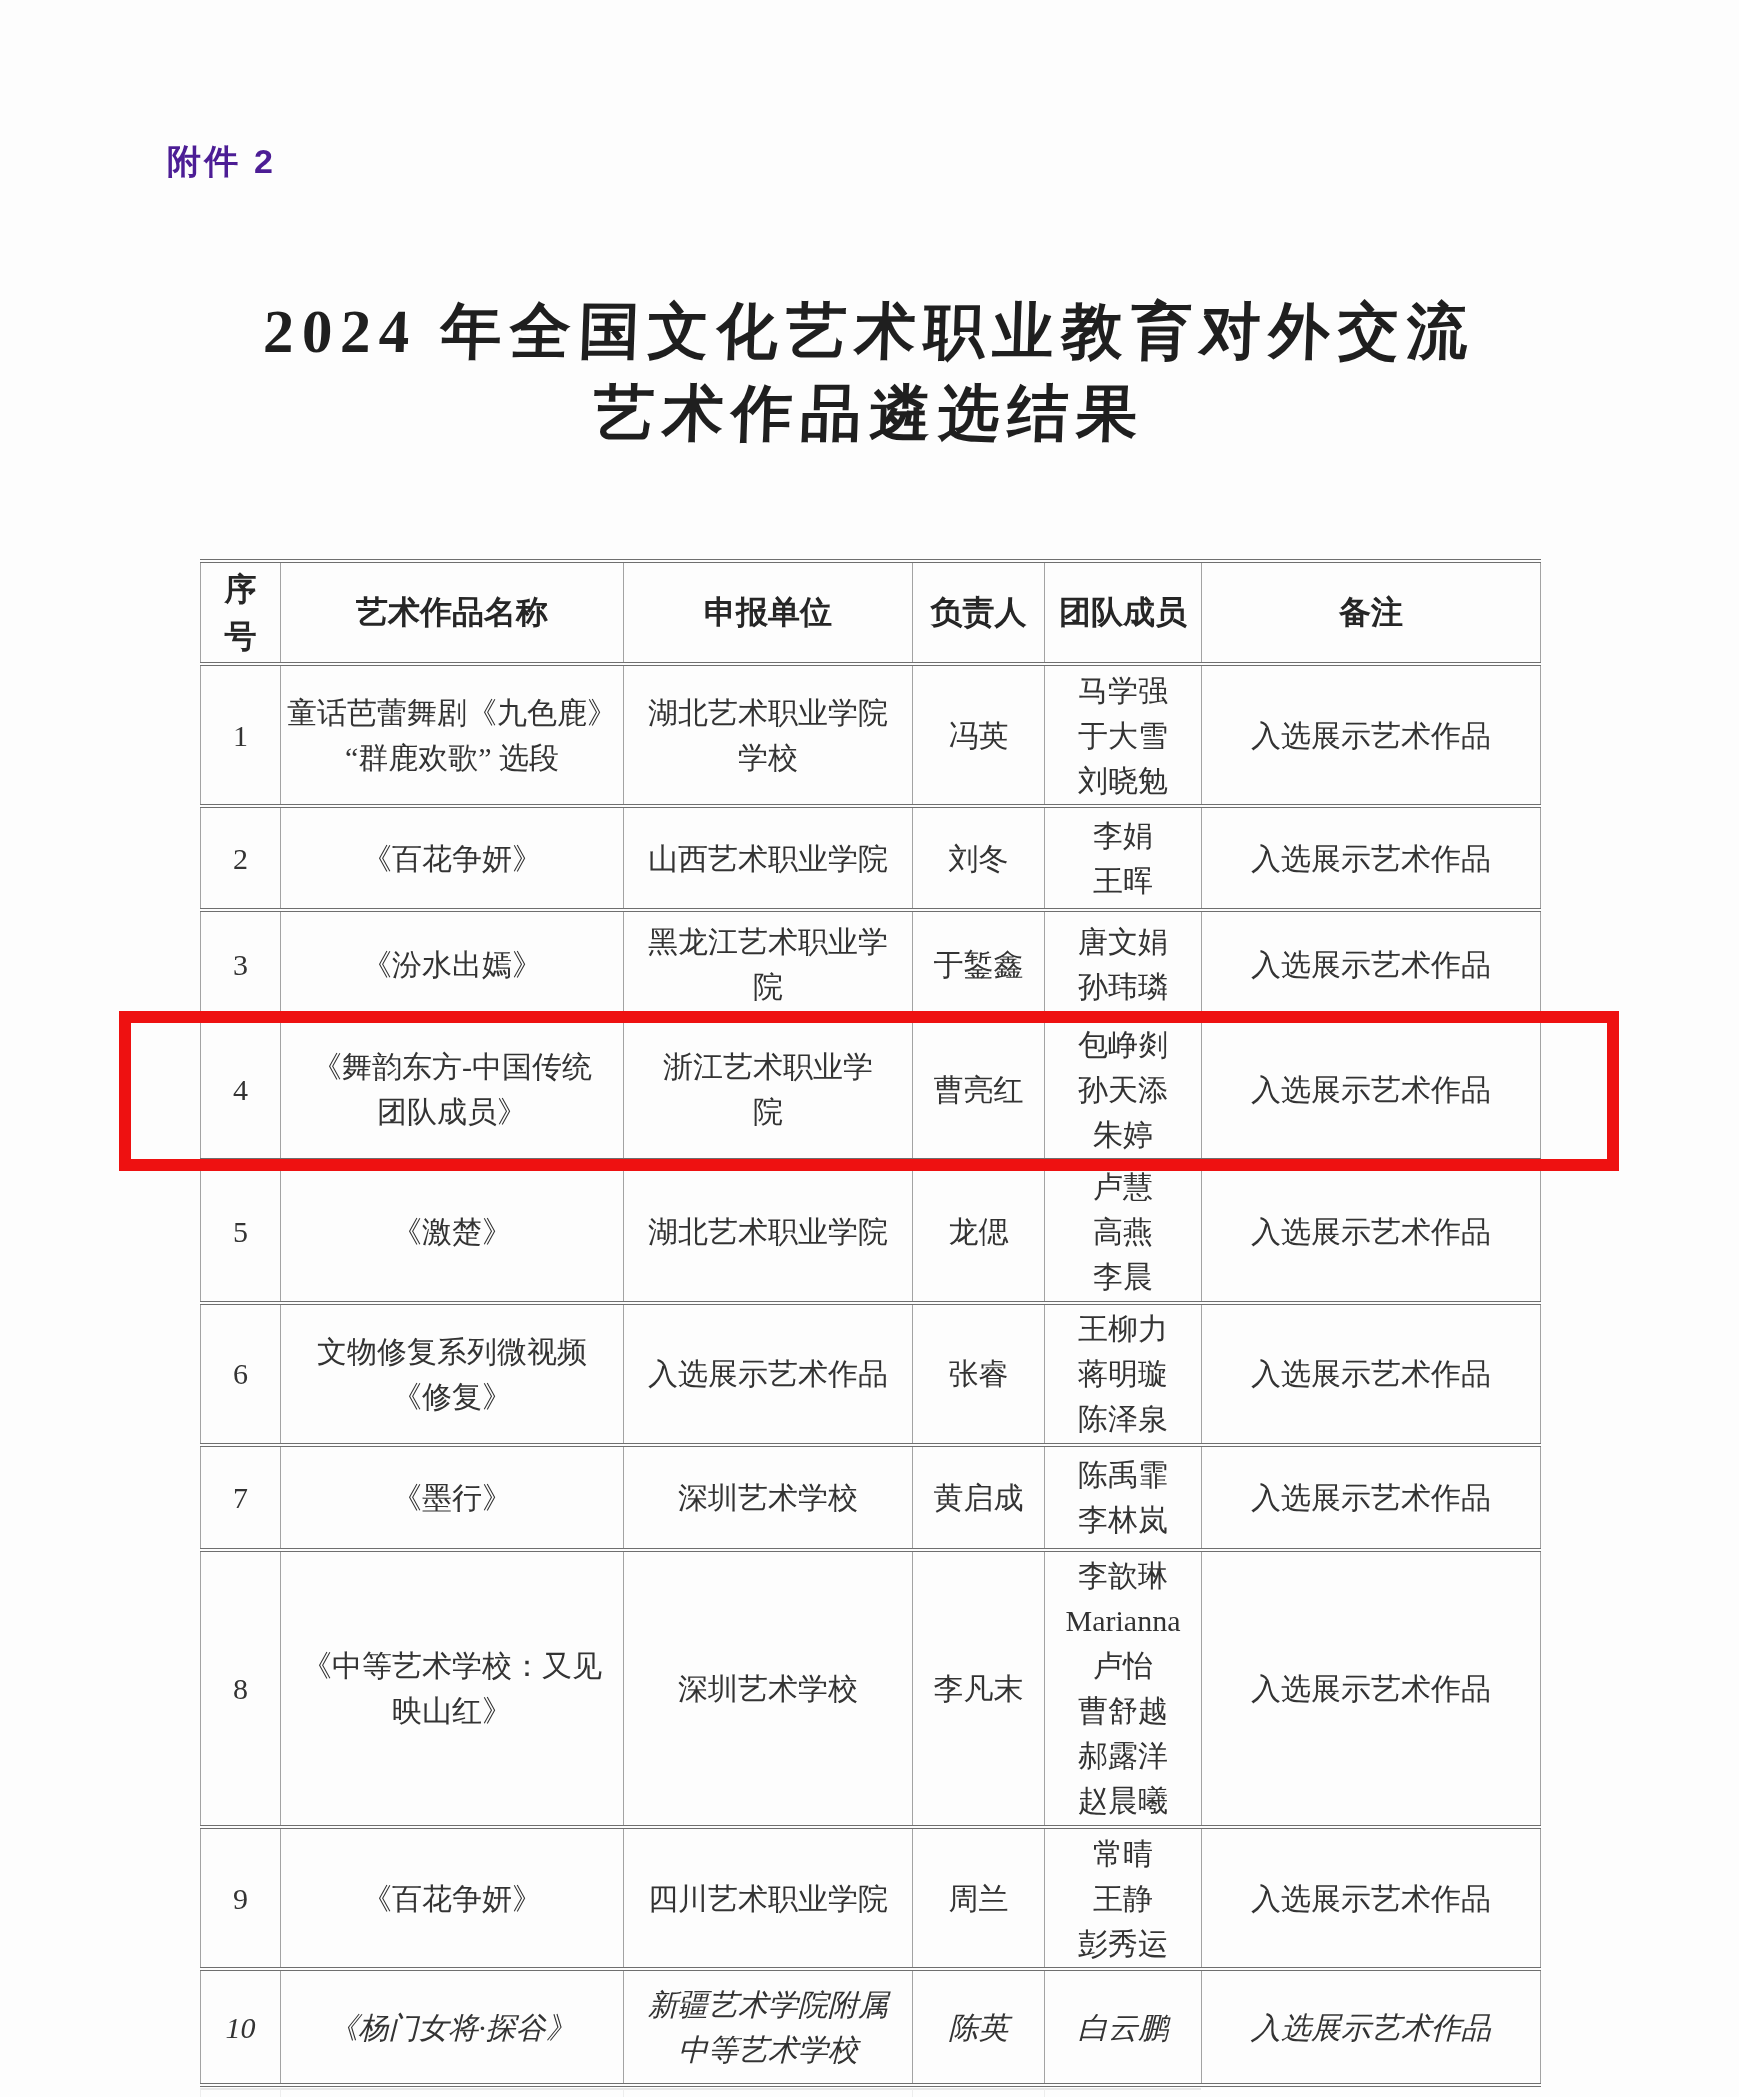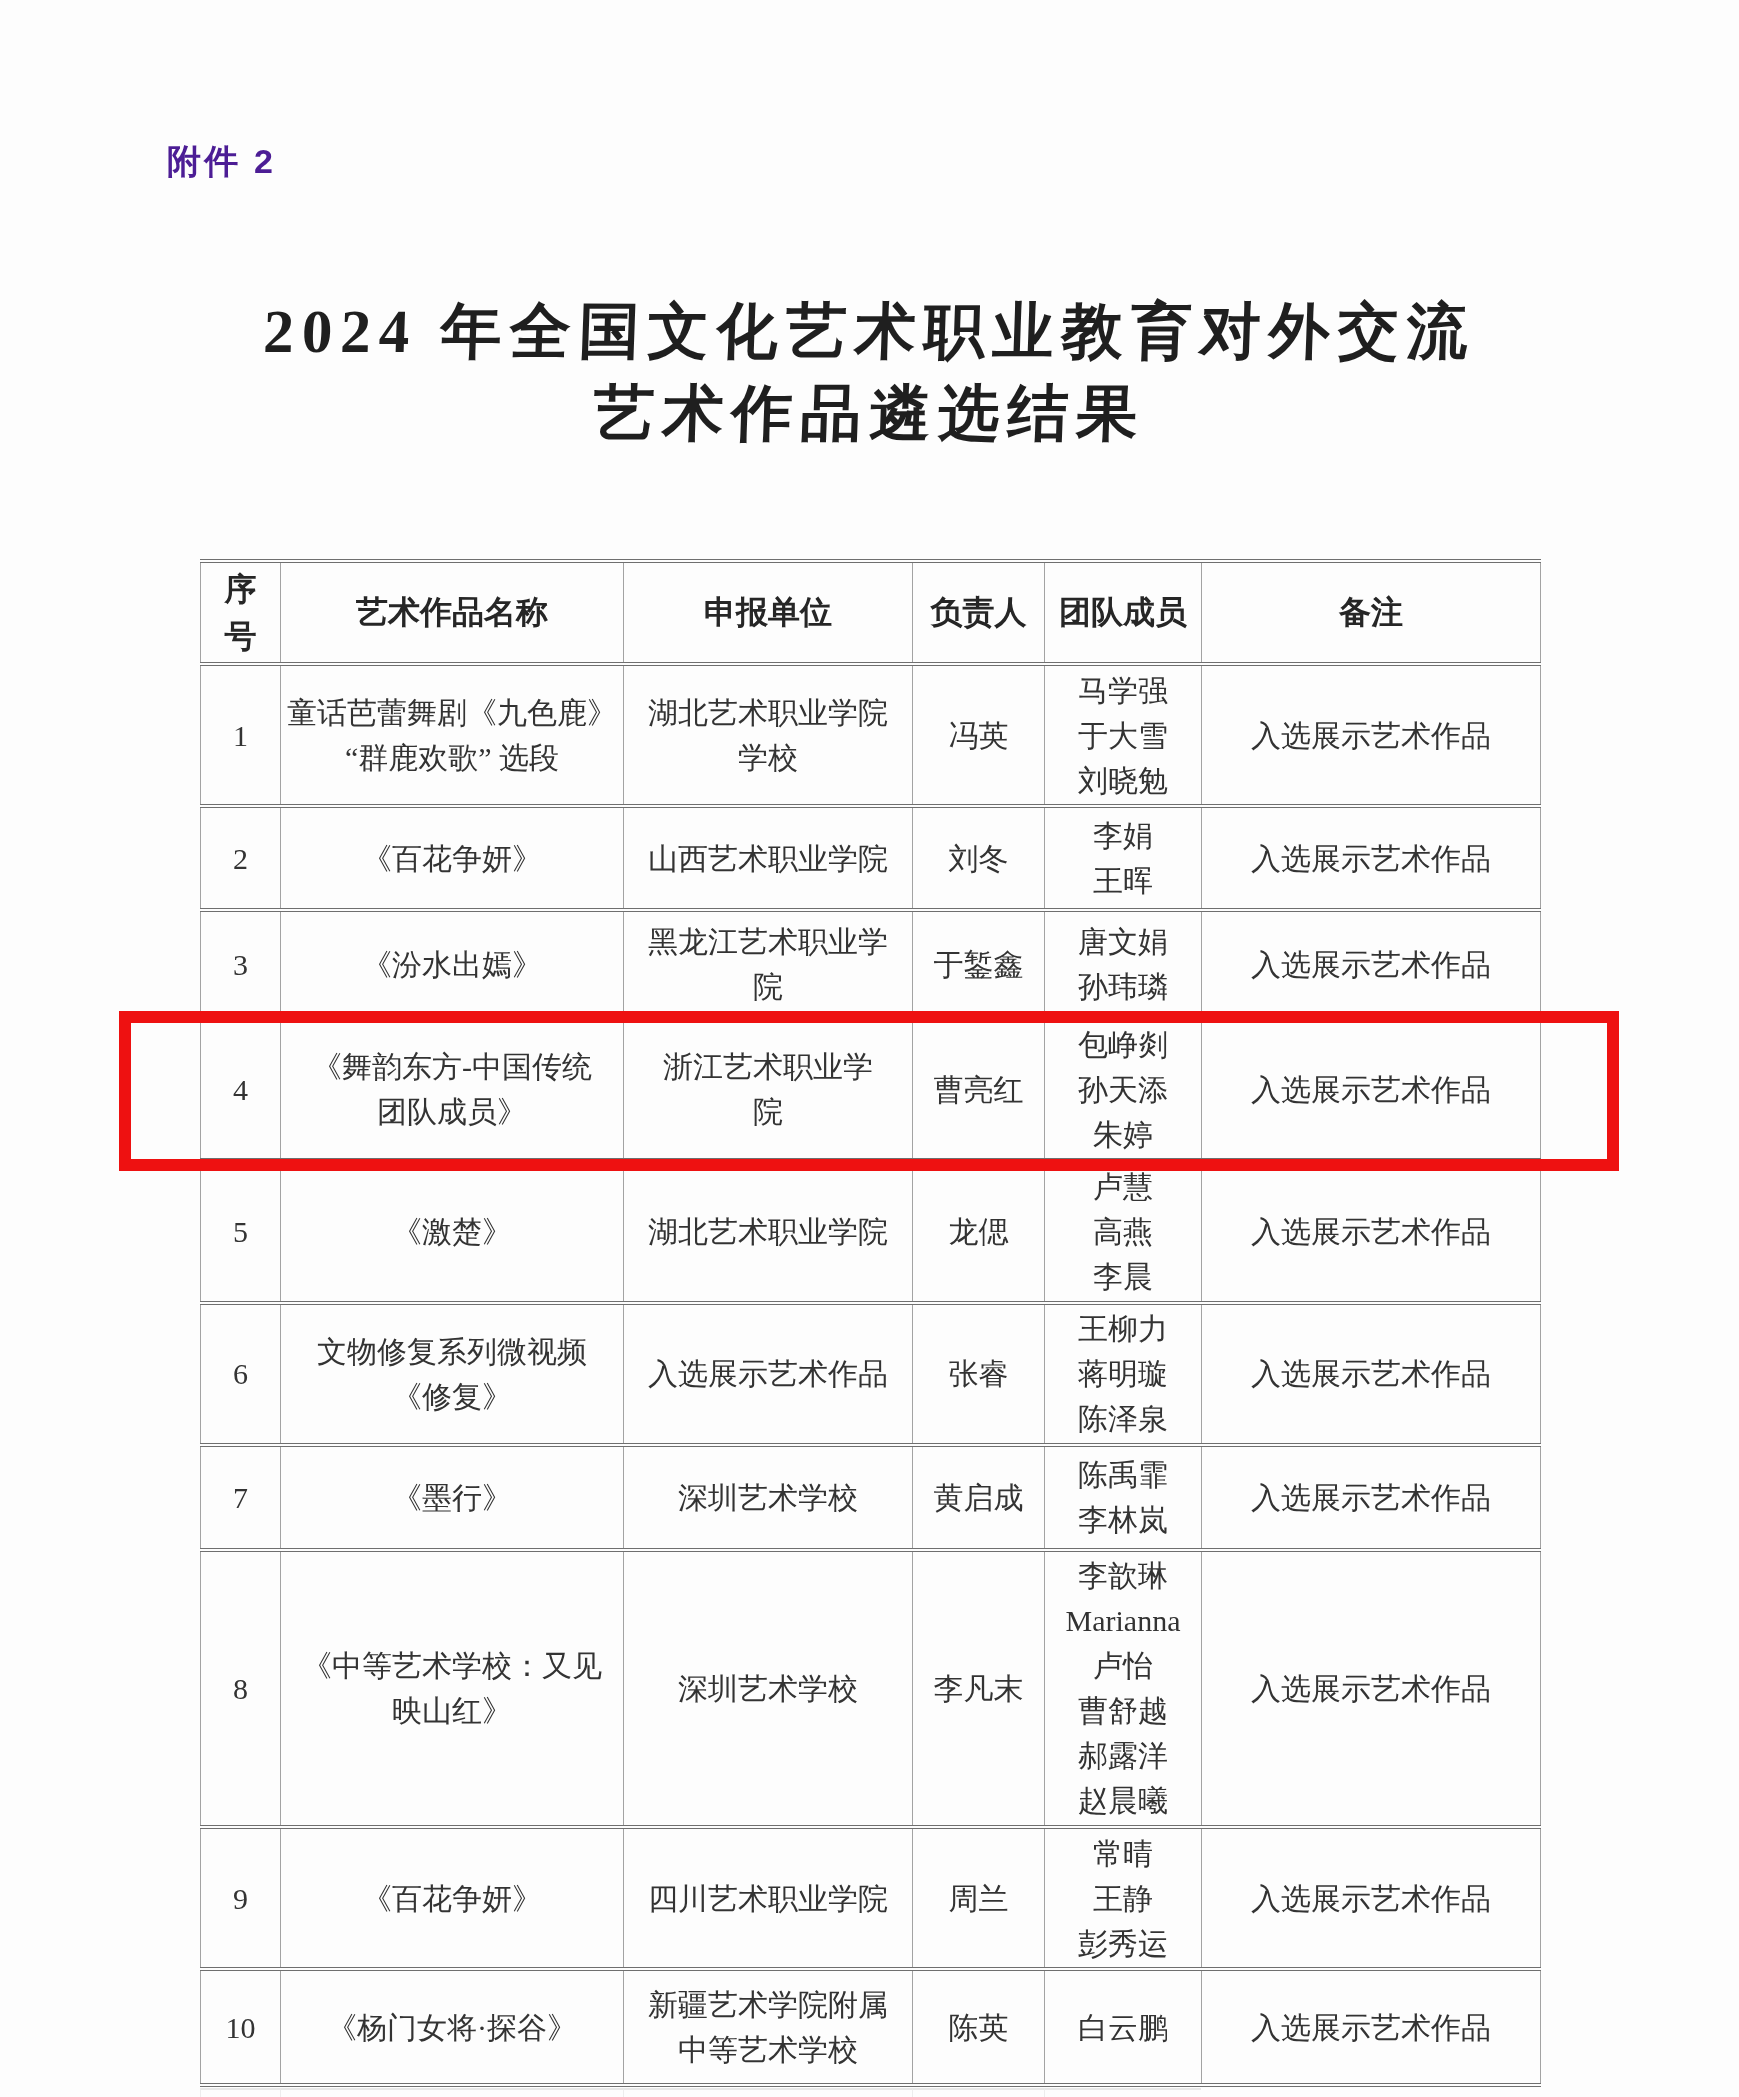--- a/index.html
+++ b/index.html
@@ -241,21 +241,21 @@
         <tr style="height: 138px;">
           <td>9</td>
           <td>《百花争妍》</td>
           <td>四川艺术职业学院</td>
           <td>周兰</td>
           <td>常晴
 王静
 彭秀运</td>
           <td>入选展示艺术作品</td>
         </tr>
-        <tr style="height: 116px;">
+        <tr style="height: 116px; font-style: italic;">
           <td>10</td>
           <td>《杨门女将·探谷》</td>
           <td>新疆艺术学院附属
 中等艺术学校</td>
           <td>陈英</td>
           <td>白云鹏</td>
           <td>入选展示艺术作品</td>
         </tr>
       </tbody>
   </table>

